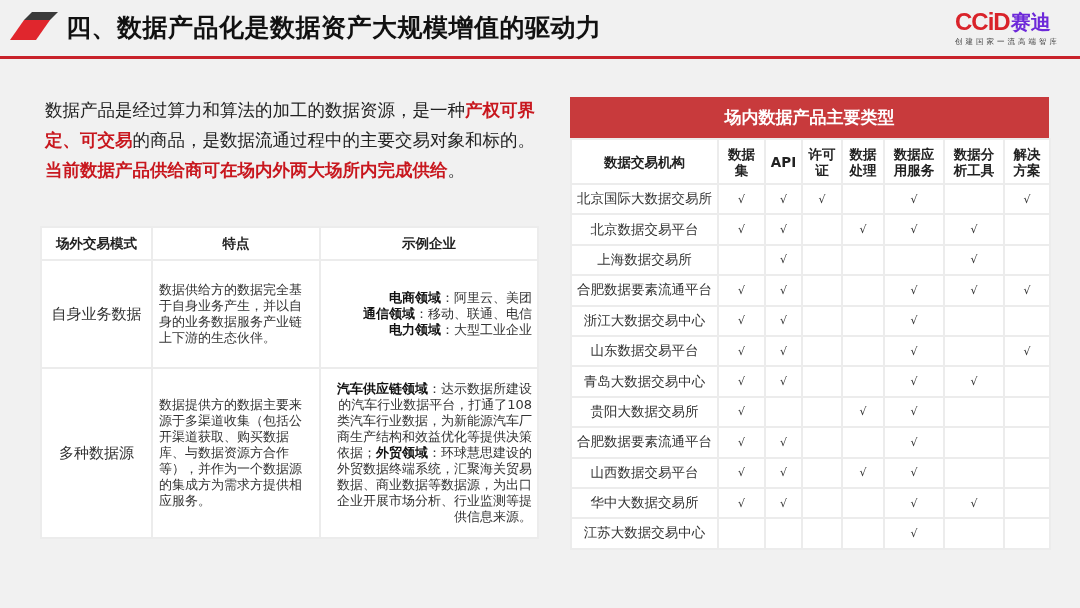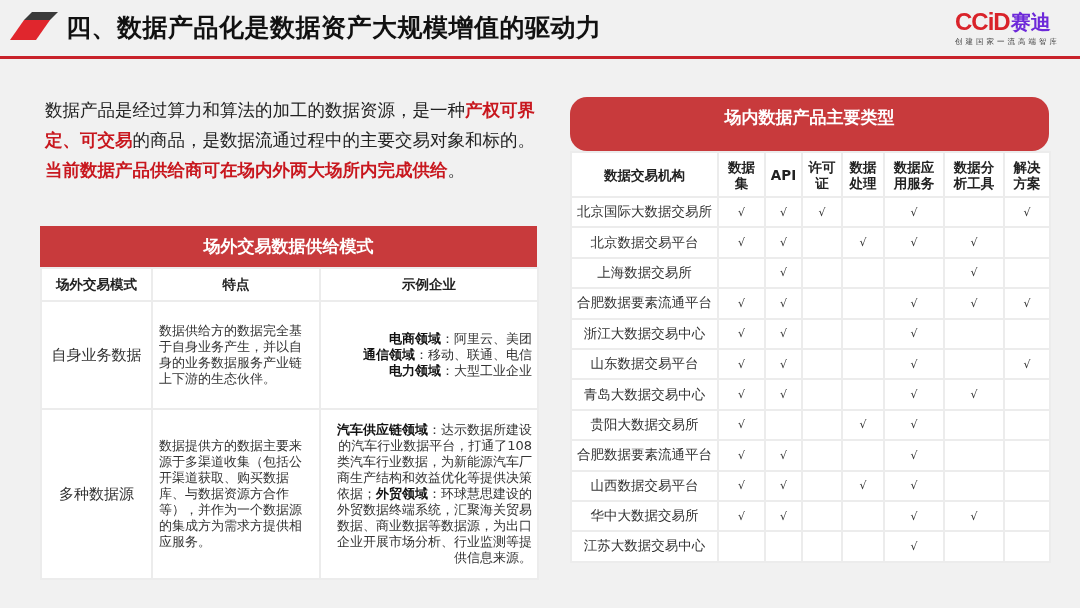--- a/index.html
+++ b/index.html
@@ -49,21 +49,21 @@
   .left-table td { font-size: 13px; color: #333; line-height: 16px; }
   .left-table td.mode { font-size: 15px; }
   .left-table td.desc { text-align: left; padding: 12px 6px; }
   .left-table td.ex { text-align: right; padding: 0 5px; }
   .left-table td.ex b { color: #111; }
   .row1 td { height: 108px; }
   .row2 td { height: 170px; }
 
   
   .right-wrap { position: absolute; left: 570px; top: 97px; width: 479px; }
-  .right-banner { height: 54px; line-height: 41px; border-radius: 17px; }
+  .right-banner { height: 41px; line-height: 41px; }
   .right-table { width: 479px; }
   .right-table th { height: 45px; font-size: 13.5px; font-weight: bold; color: #222; line-height: 16px; padding: 0 1px; }
   .right-table td { height: 30.4px; font-size: 13.5px; color: #333; }
   .right-table td.org { white-space: nowrap; font-size: 13.5px; }
   .right-table td.chk { font-size: 11px; color: #333; }
 </style>
 </head>
 <body>
 
 <svg class="title-mark" viewBox="0 0 48 28">
@@ -76,21 +76,20 @@
     <span class="logo-ccid">CCiD</span>
     <span class="logo-cn">赛迪</span>
   </div>
   <div class="logo-sub">创建国家一流高端智库</div>
 </div>
 <div class="title-rule"></div>
 
 <p class="intro"><span>数据产品是经过算力和算法的加工的数据资源，是一种</span><span class="hl">产权可界定、可交易</span><span>的商品，是数据流通过程中的主要交易对象和标的。</span><span class="hl">当前数据产品供给商可在场内外两大场所内完成供给</span><span>。</span></p>
 
 <div class="left-wrap">
-  <div class="tbl-banner left-banner">场外交易数据供给模式</div>
   <table class="left-table">
     <colgroup>
         <col style="width:111px">
         <col style="width:168px">
         <col style="width:218px">
       </colgroup>
     <thead>
       <tr>
         <th>场外交易模式</th>
         <th>特点</th>

